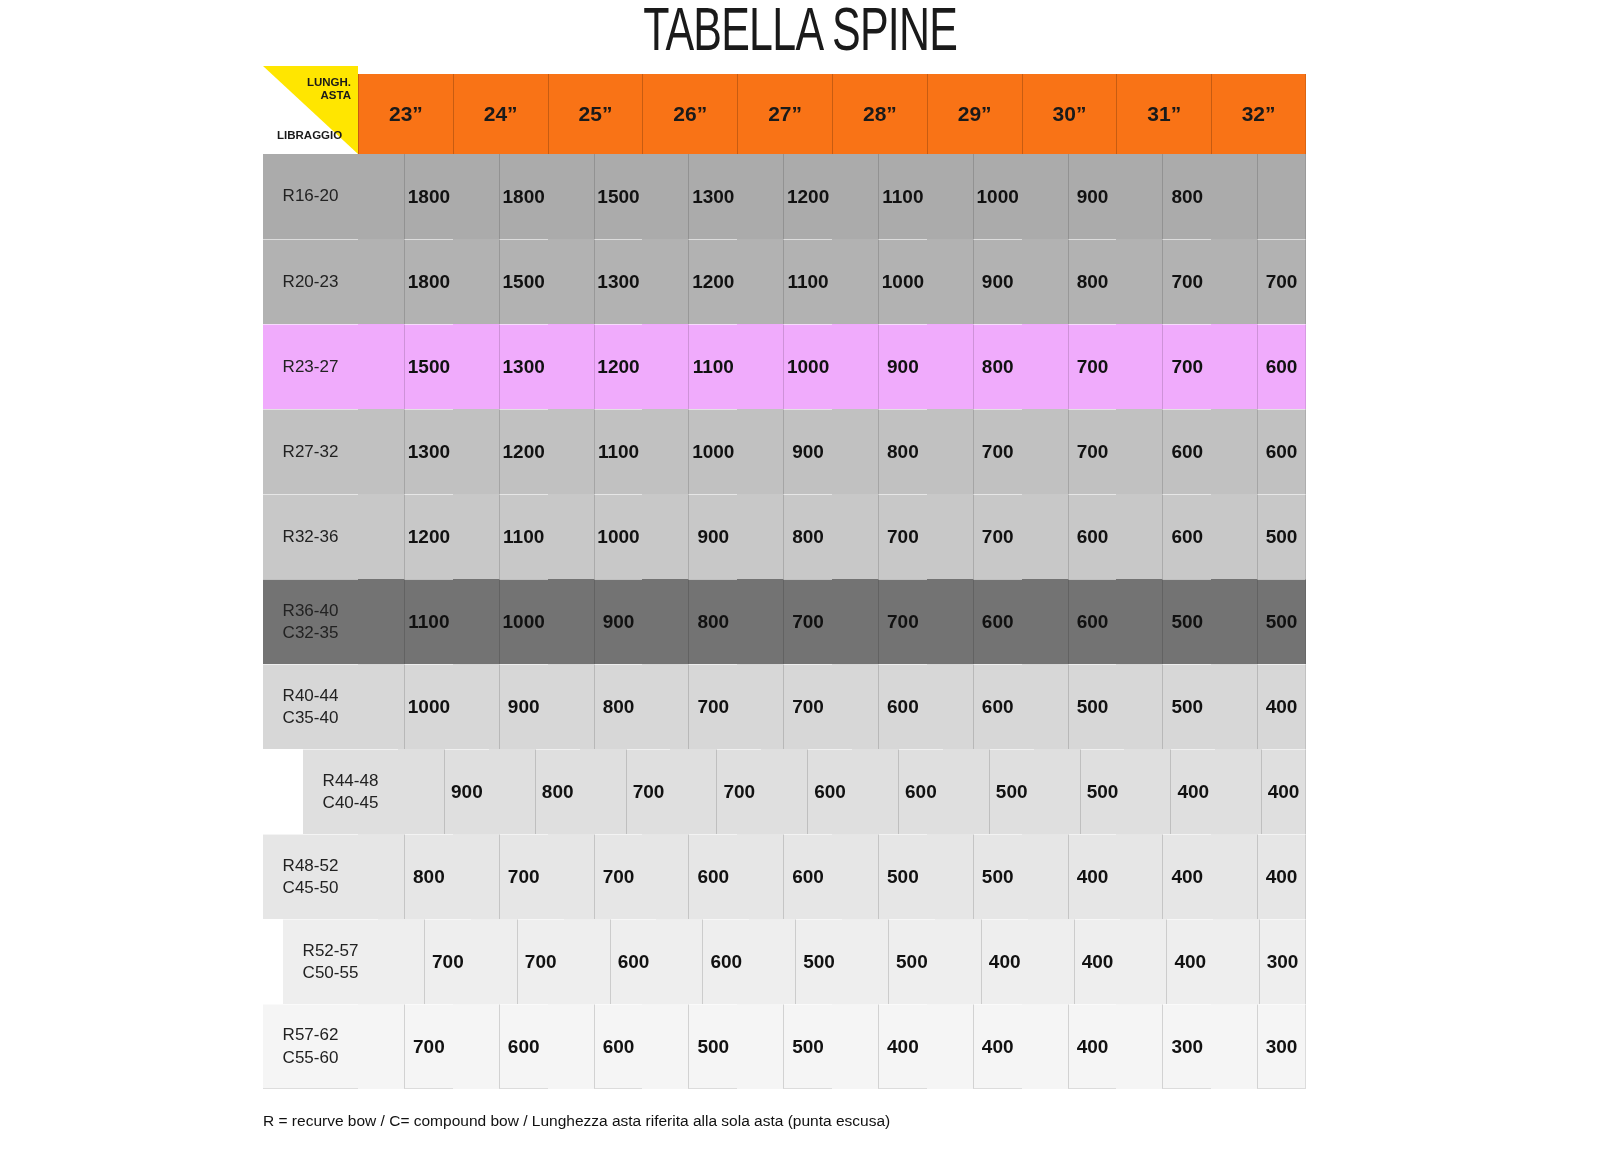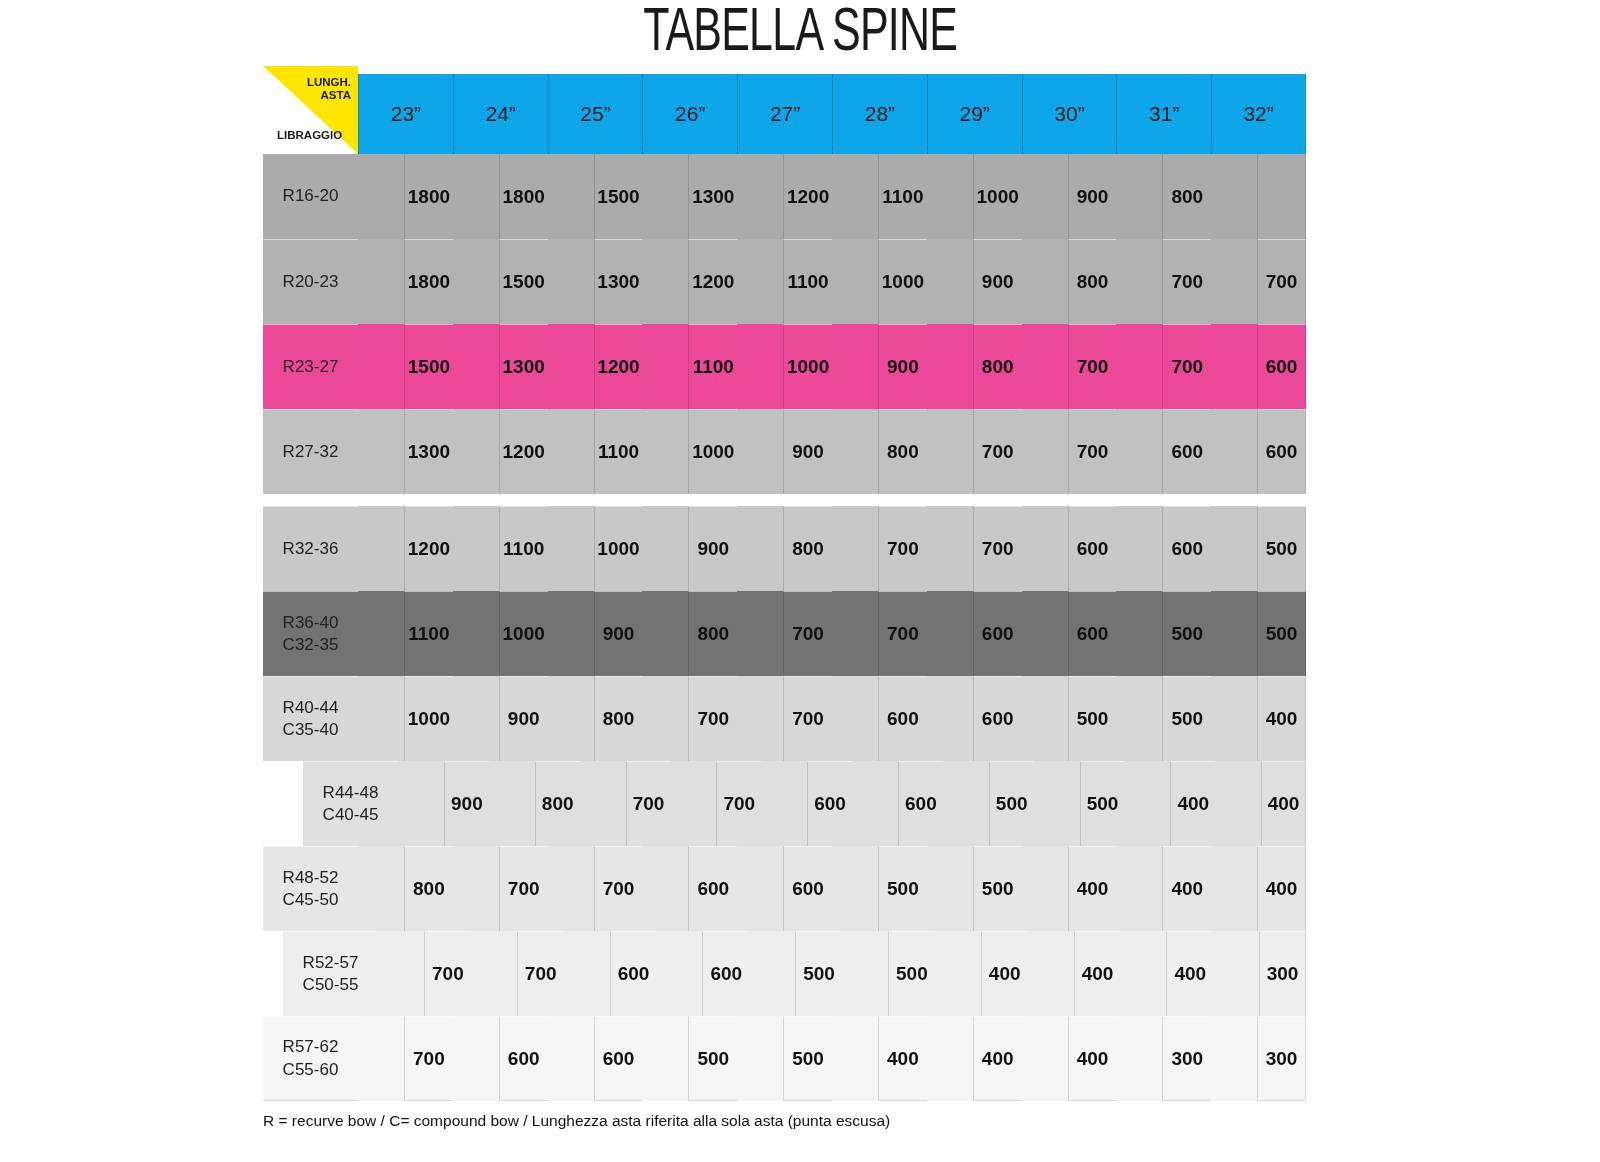--- a/index.html
+++ b/index.html
@@ -48,26 +48,26 @@
   }
   .header-row { height: 88px; }
   .drow { height: 85px; gap: 46px; }
   .drow + .drow { margin-top: 0; }
   .drow + .drow .lcell,
   .drow + .drow .dcell { border-top: 1px solid rgba(255,255,255,0.55); }
   .drow:last-child .lcell,
   .drow:last-child .dcell { border-bottom: 1px solid rgba(0,0,0,0.10); }
 
   .hcell {
-    background: #0ea5e9;
+    background: #f97316;
     border-left: 1px solid rgba(0,0,0,0.20);
     display: flex;
     align-items: center;
     justify-content: center;
-    font-weight: normal;
+    font-weight: bold;
     font-size: 21px;
     color: #1a1a1a;
     margin-top: 8px;
   }
   .hcell:first-of-type { border-left: 1px solid rgba(0,0,0,0.20); }
   .hcell:last-child { border-right: 1px solid rgba(0,0,0,0.12); }
 
   .ccell {
     position: relative;
     background: #ffffff;
@@ -179,21 +179,21 @@
         <div class="dcell">1500</div>
         <div class="dcell">1300</div>
         <div class="dcell">1200</div>
         <div class="dcell">1100</div>
         <div class="dcell">1000</div>
         <div class="dcell">900</div>
         <div class="dcell">800</div>
         <div class="dcell">700</div>
         <div class="dcell">700</div>
       </div>
-      <div class="drow" style="background: #ec4899;">
+      <div class="drow" style="background: #f0abfc;">
         <div class="lcell">R23-27</div>
         <div class="dcell">1500</div>
         <div class="dcell">1300</div>
         <div class="dcell">1200</div>
         <div class="dcell">1100</div>
         <div class="dcell">1000</div>
         <div class="dcell">900</div>
         <div class="dcell">800</div>
         <div class="dcell">700</div>
         <div class="dcell">700</div>
@@ -205,21 +205,21 @@
         <div class="dcell">1200</div>
         <div class="dcell">1100</div>
         <div class="dcell">1000</div>
         <div class="dcell">900</div>
         <div class="dcell">800</div>
         <div class="dcell">700</div>
         <div class="dcell">700</div>
         <div class="dcell">600</div>
         <div class="dcell">600</div>
       </div>
-      <div class="drow" style="background: rgb(200, 200, 200); margin-top: 12px;">
+      <div class="drow" style="background: rgb(200, 200, 200);">
         <div class="lcell">R32-36</div>
         <div class="dcell">1200</div>
         <div class="dcell">1100</div>
         <div class="dcell">1000</div>
         <div class="dcell">900</div>
         <div class="dcell">800</div>
         <div class="dcell">700</div>
         <div class="dcell">700</div>
         <div class="dcell">600</div>
         <div class="dcell">600</div>

